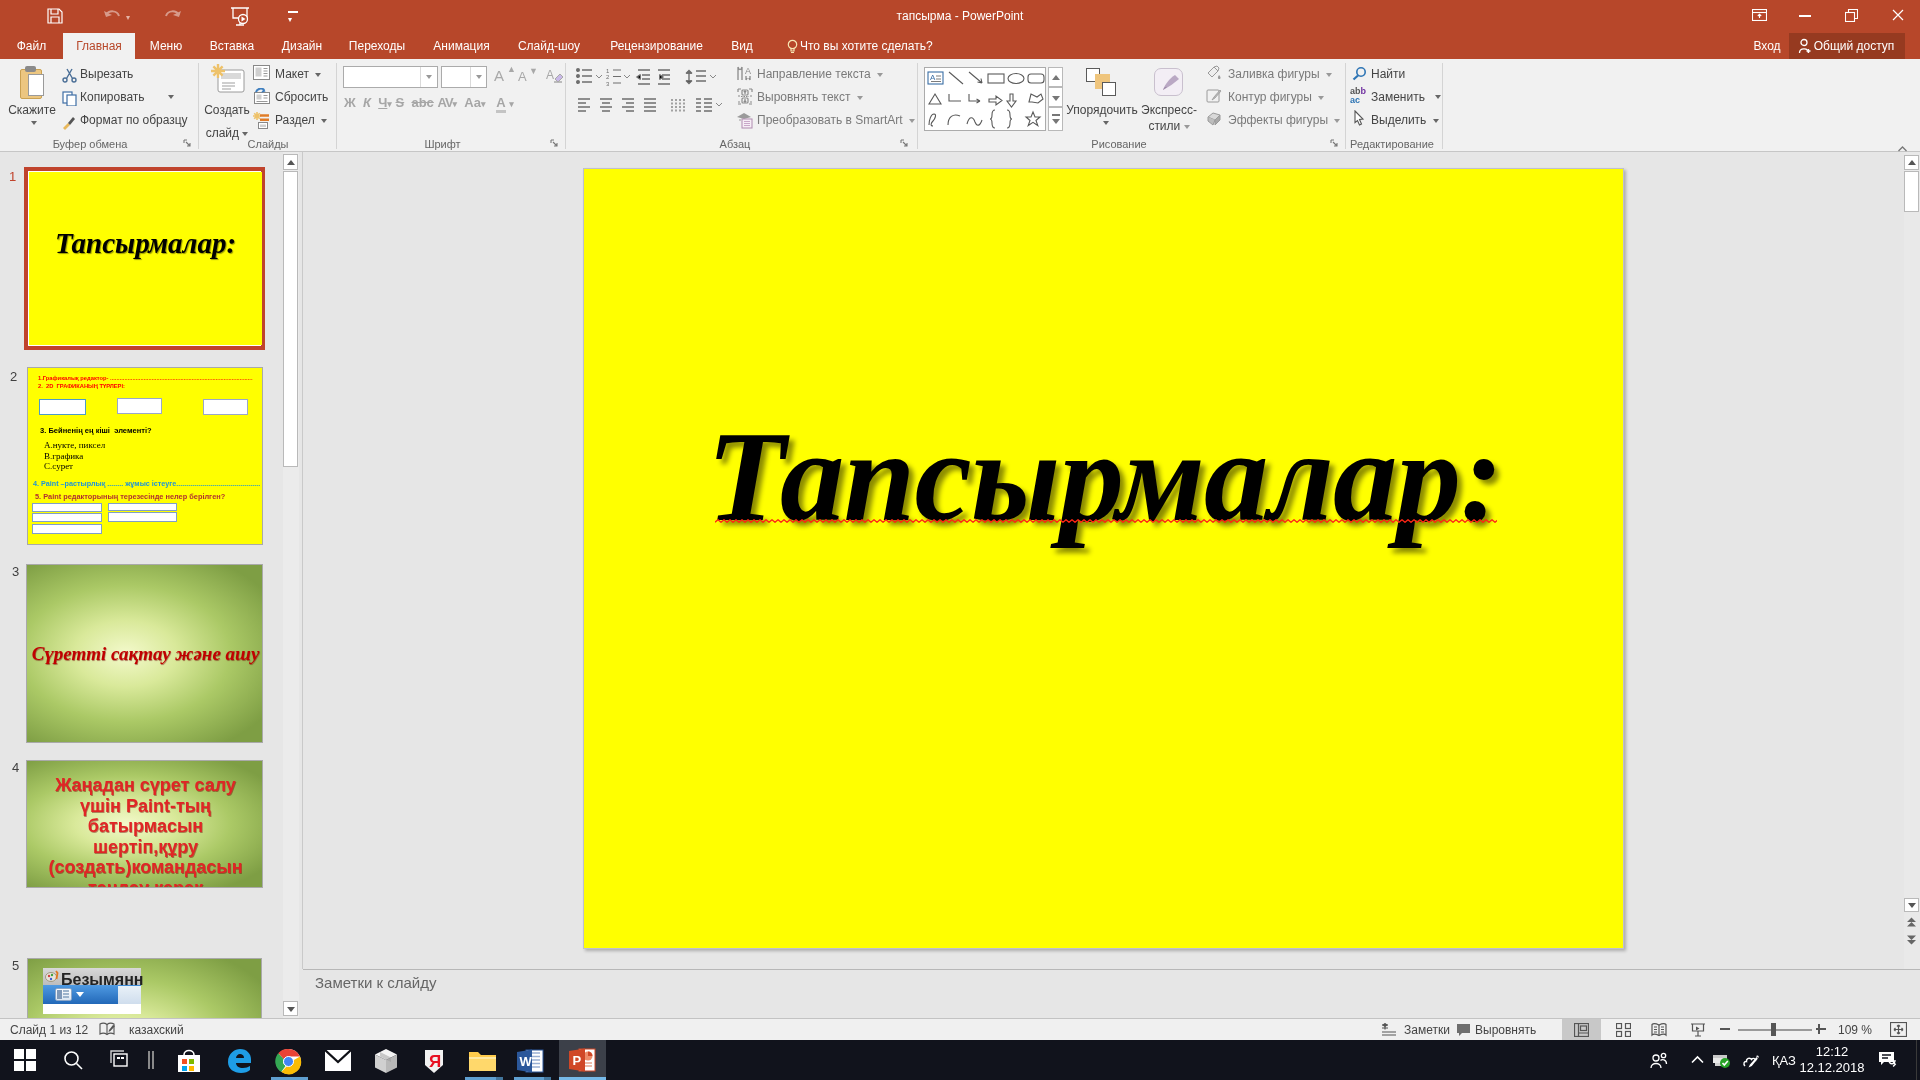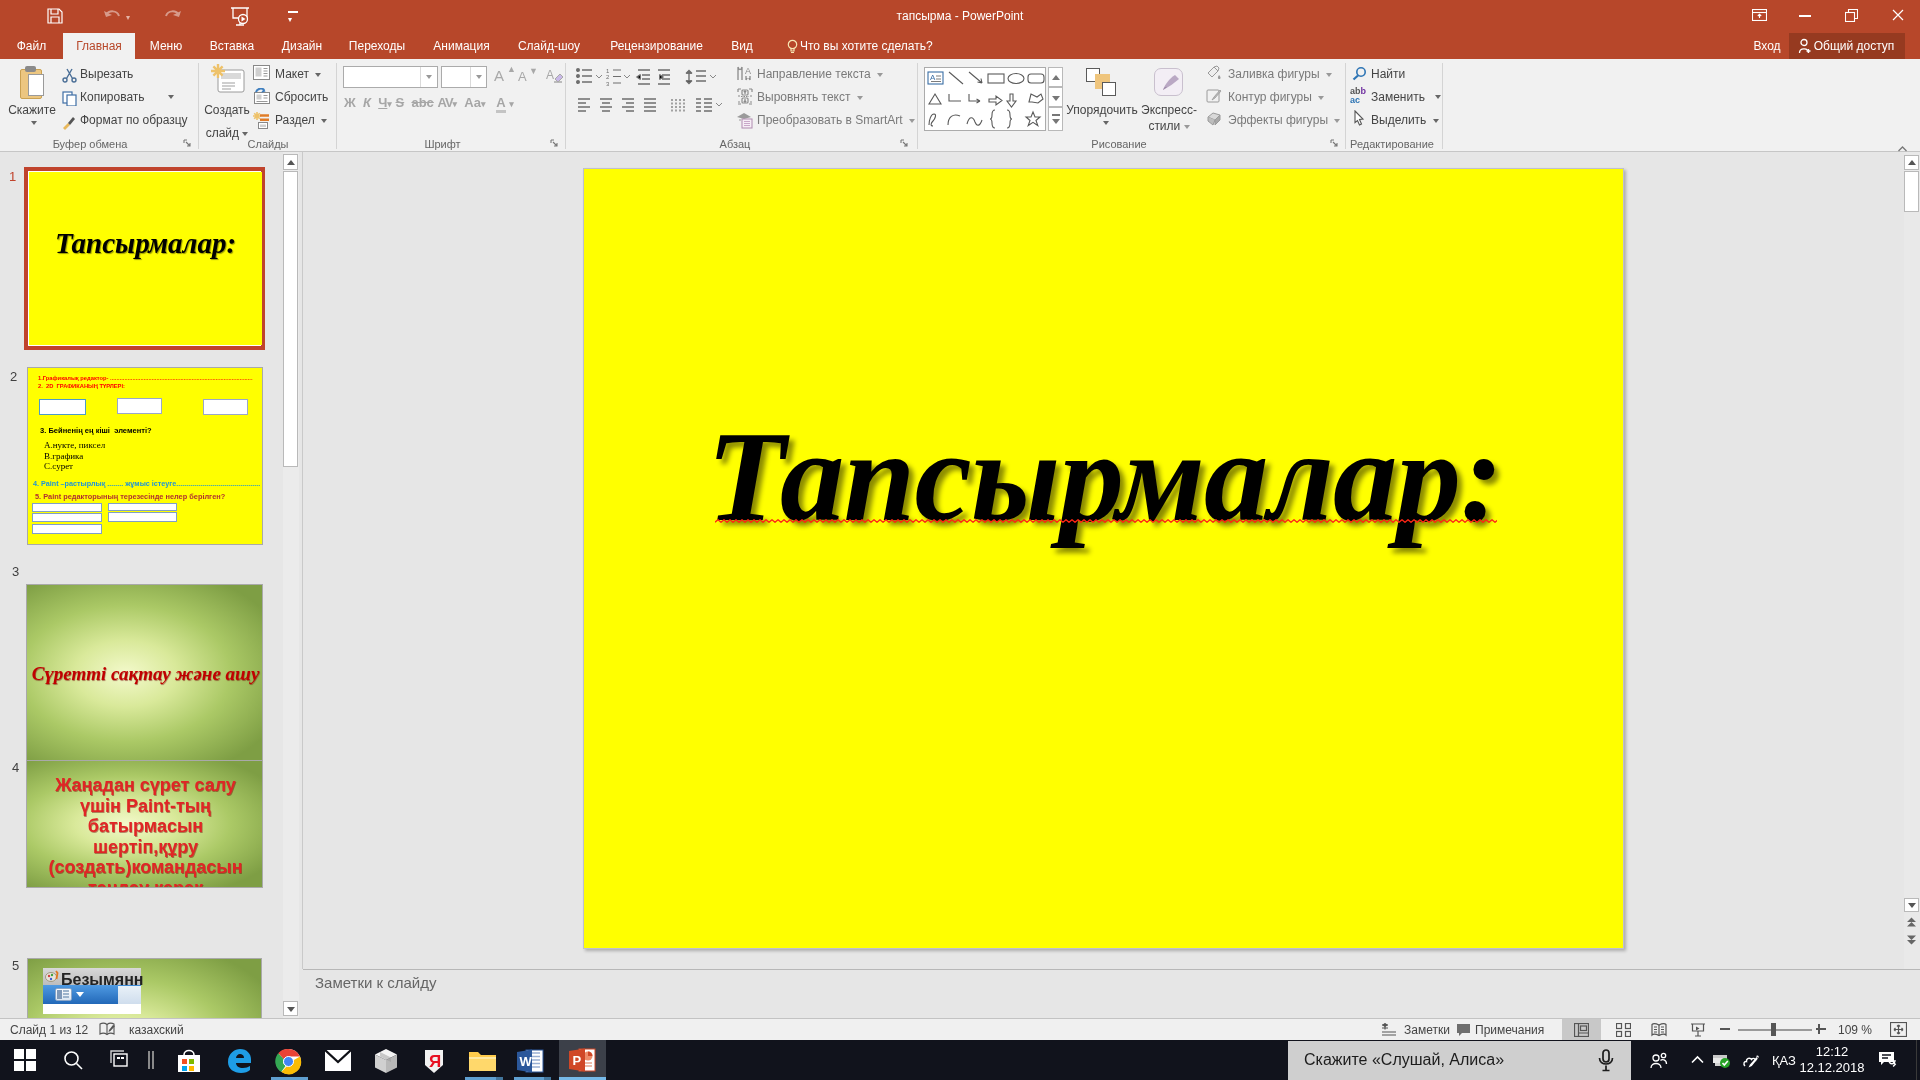--- a/index.html
+++ b/index.html
@@ -436,21 +436,21 @@
       <div class="abs" style="left:5px;top:112px;font-size:8px;font-weight:bold;color:#2095d5;white-space:nowrap;transform:scale(.9);transform-origin:0 0;">4. Paint –растырлық ........ жұмыс істеуге..........................................</div>
       <div class="abs" style="left:7px;top:125px;font-size:8px;font-weight:bold;color:#b03030;white-space:nowrap;transform:scale(.92);transform-origin:0 0;">5. Paint редакторының терезесінде нелер берілген?</div>
       <div class="abs" style="left:4px;top:135px;width:70px;height:9px;background:#fff;border:1px solid #7f9fc9;"></div>
       <div class="abs" style="left:4px;top:145px;width:70px;height:9px;background:#fff;border:1px solid #7f9fc9;"></div>
       <div class="abs" style="left:4px;top:156px;width:70px;height:10px;background:#fff;border:1px solid #7f9fc9;"></div>
       <div class="abs" style="left:80px;top:135px;width:69px;height:8px;background:#fff;border:1px solid #7f9fc9;"></div>
       <div class="abs" style="left:80px;top:144px;width:69px;height:10px;background:#fff;border:1px solid #7f9fc9;"></div>
     </div>
 
     <div class="abs" style="left:12px;top:412px;font-size:13px;color:#404040;">3</div>
-    <div class="thumb greenbg" style="left:26px;top:432px;width:237px;height:179px;">
+    <div class="thumb greenbg" style="left:26px;top:412px;width:237px;height:179px;">
       <div class="abs" style="left:0;top:78px;width:237px;text-align:center;font-family:'Liberation Serif',serif;font-style:italic;font-weight:bold;font-size:19px;color:#c00000;text-shadow:0.5px 0.5px 0.8px rgba(120,0,0,0.5);">Сүретті сақтау және ашу</div>
     </div>
 
     <div class="abs" style="left:12px;top:608px;font-size:13px;color:#404040;">4</div>
     <div class="thumb greenbg" style="left:26px;top:608px;width:237px;height:128px;">
       <div class="abs" style="left:0;top:14px;width:237px;text-align:center;font-weight:bold;font-size:18px;line-height:20.5px;color:#e02525;text-shadow:0.6px 0.6px 0.6px rgba(120,0,0,0.45);">Жаңадан сүрет салу<br>үшін Paint-тың<br>батырмасын<br>шертіп,құру<br>(создать)командасын<br>таңдау керек</div>
     </div>
 
     <div class="abs" style="left:12px;top:806px;font-size:13px;color:#404040;">5</div>
     <div class="thumb greenbg" style="left:27px;top:806px;width:235px;height:178px;">
@@ -532,21 +532,21 @@
           <path d="M1 2 L7 2 M1 5 L7 5"></path>
           <path d="M4 0.5 L4 6.5"></path>
           <path d="M1 9 h14 M1 12 h14"></path>
         </g>
         <path d="M1 2 L4 0 L7 2 L4 4 Z" fill="#555"></path>
       </svg>
     <span style="position:absolute;left:1404px;top:4px;">Заметки</span>
     <svg class="abs" style="left:1456px;top:4px;" width="15" height="14" viewBox="0 0 15 14">
         <path d="M1 1 H14 V10 H6 L3 13 V10 H1 Z" fill="#6e6e6e"></path>
       </svg>
-    <span style="position:absolute;left:1475px;top:4px;">Примечания</span>
+    <span style="position:absolute;left:1475px;top:4px;">Выровнять</span>
     <div class="abs" style="left:1562px;top:0;width:39px;height:21px;background:#c8c8c8;"></div>
     <svg class="abs" style="left:1574px;top:4px;" width="15" height="14" viewBox="0 0 15 14">
         <g fill="none" stroke="#555" stroke-width="1.2">
           <rect x="0.5" y="0.5" width="14" height="13"></rect>
           <path d="M4.5 0.5 V13.5 M4.5 10 H14.5"></path>
           <rect x="6.5" y="3" width="6" height="4.5"></rect>
         </g>
       </svg>
     <svg class="abs" style="left:1616px;top:4px;" width="15" height="14" viewBox="0 0 15 14">
         <g fill="none" stroke="#555" stroke-width="1.2">
@@ -679,30 +679,20 @@
         <text x="3.5" y="16.5" font-size="13" font-weight="bold" fill="#fff" font-family="Liberation Sans">P</text>
       </svg>
 
     <div class="abs" style="left:271px;top:37px;width:37px;height:3px;background:#5f9fd0;"></div>
     <div class="abs" style="left:465px;top:37px;width:31px;height:3px;background:#5f9fd0;"></div>
     <div class="abs" style="left:496px;top:37px;width:7px;height:3px;background:#42759c;"></div>
     <div class="abs" style="left:514px;top:37px;width:30px;height:3px;background:#5f9fd0;"></div>
     <div class="abs" style="left:544px;top:37px;width:7px;height:3px;background:#42759c;"></div>
     <div class="abs" style="left:559px;top:37px;width:47px;height:3px;background:#76b9e8;"></div>
 
-    <div class="abs" style="left:1288px;top:1px;width:343px;height:39px;background:#cfcfcf;">
-      <div class="abs" style="left:16px;top:10px;font-size:16px;color:#1c1c1c;">Скажите «Слушай, Алиса»</div>
-      <svg class="abs" style="left:310px;top:8px;" width="16" height="23" viewBox="0 0 16 23">
-          <g fill="none" stroke="#1c1c1c" stroke-width="1.7">
-            <rect x="5" y="1" width="6" height="12" rx="3"></rect>
-            <path d="M1.5 9 C1.5 17, 14.5 17, 14.5 9"></path>
-            <path d="M8 16.5 V21 M4.5 21.5 H11.5"></path>
-          </g>
-        </svg>
-    </div>
 
     <svg class="abs" style="left:1650px;top:12px;" width="18" height="17" viewBox="0 0 18 17">
         <g fill="none" stroke="#fff" stroke-width="1.3">
           <circle cx="6" cy="6" r="3"></circle>
           <path d="M1 16 C1 10, 11 10, 11 16"></path>
           <circle cx="13.5" cy="3.5" r="2.2"></circle>
           <path d="M10.5 8.5 C12 6.8, 16.5 7.5, 16.5 12"></path>
         </g>
       </svg>
     <svg class="abs" style="left:1691px;top:15px;" width="13" height="9" viewBox="0 0 13 9">

